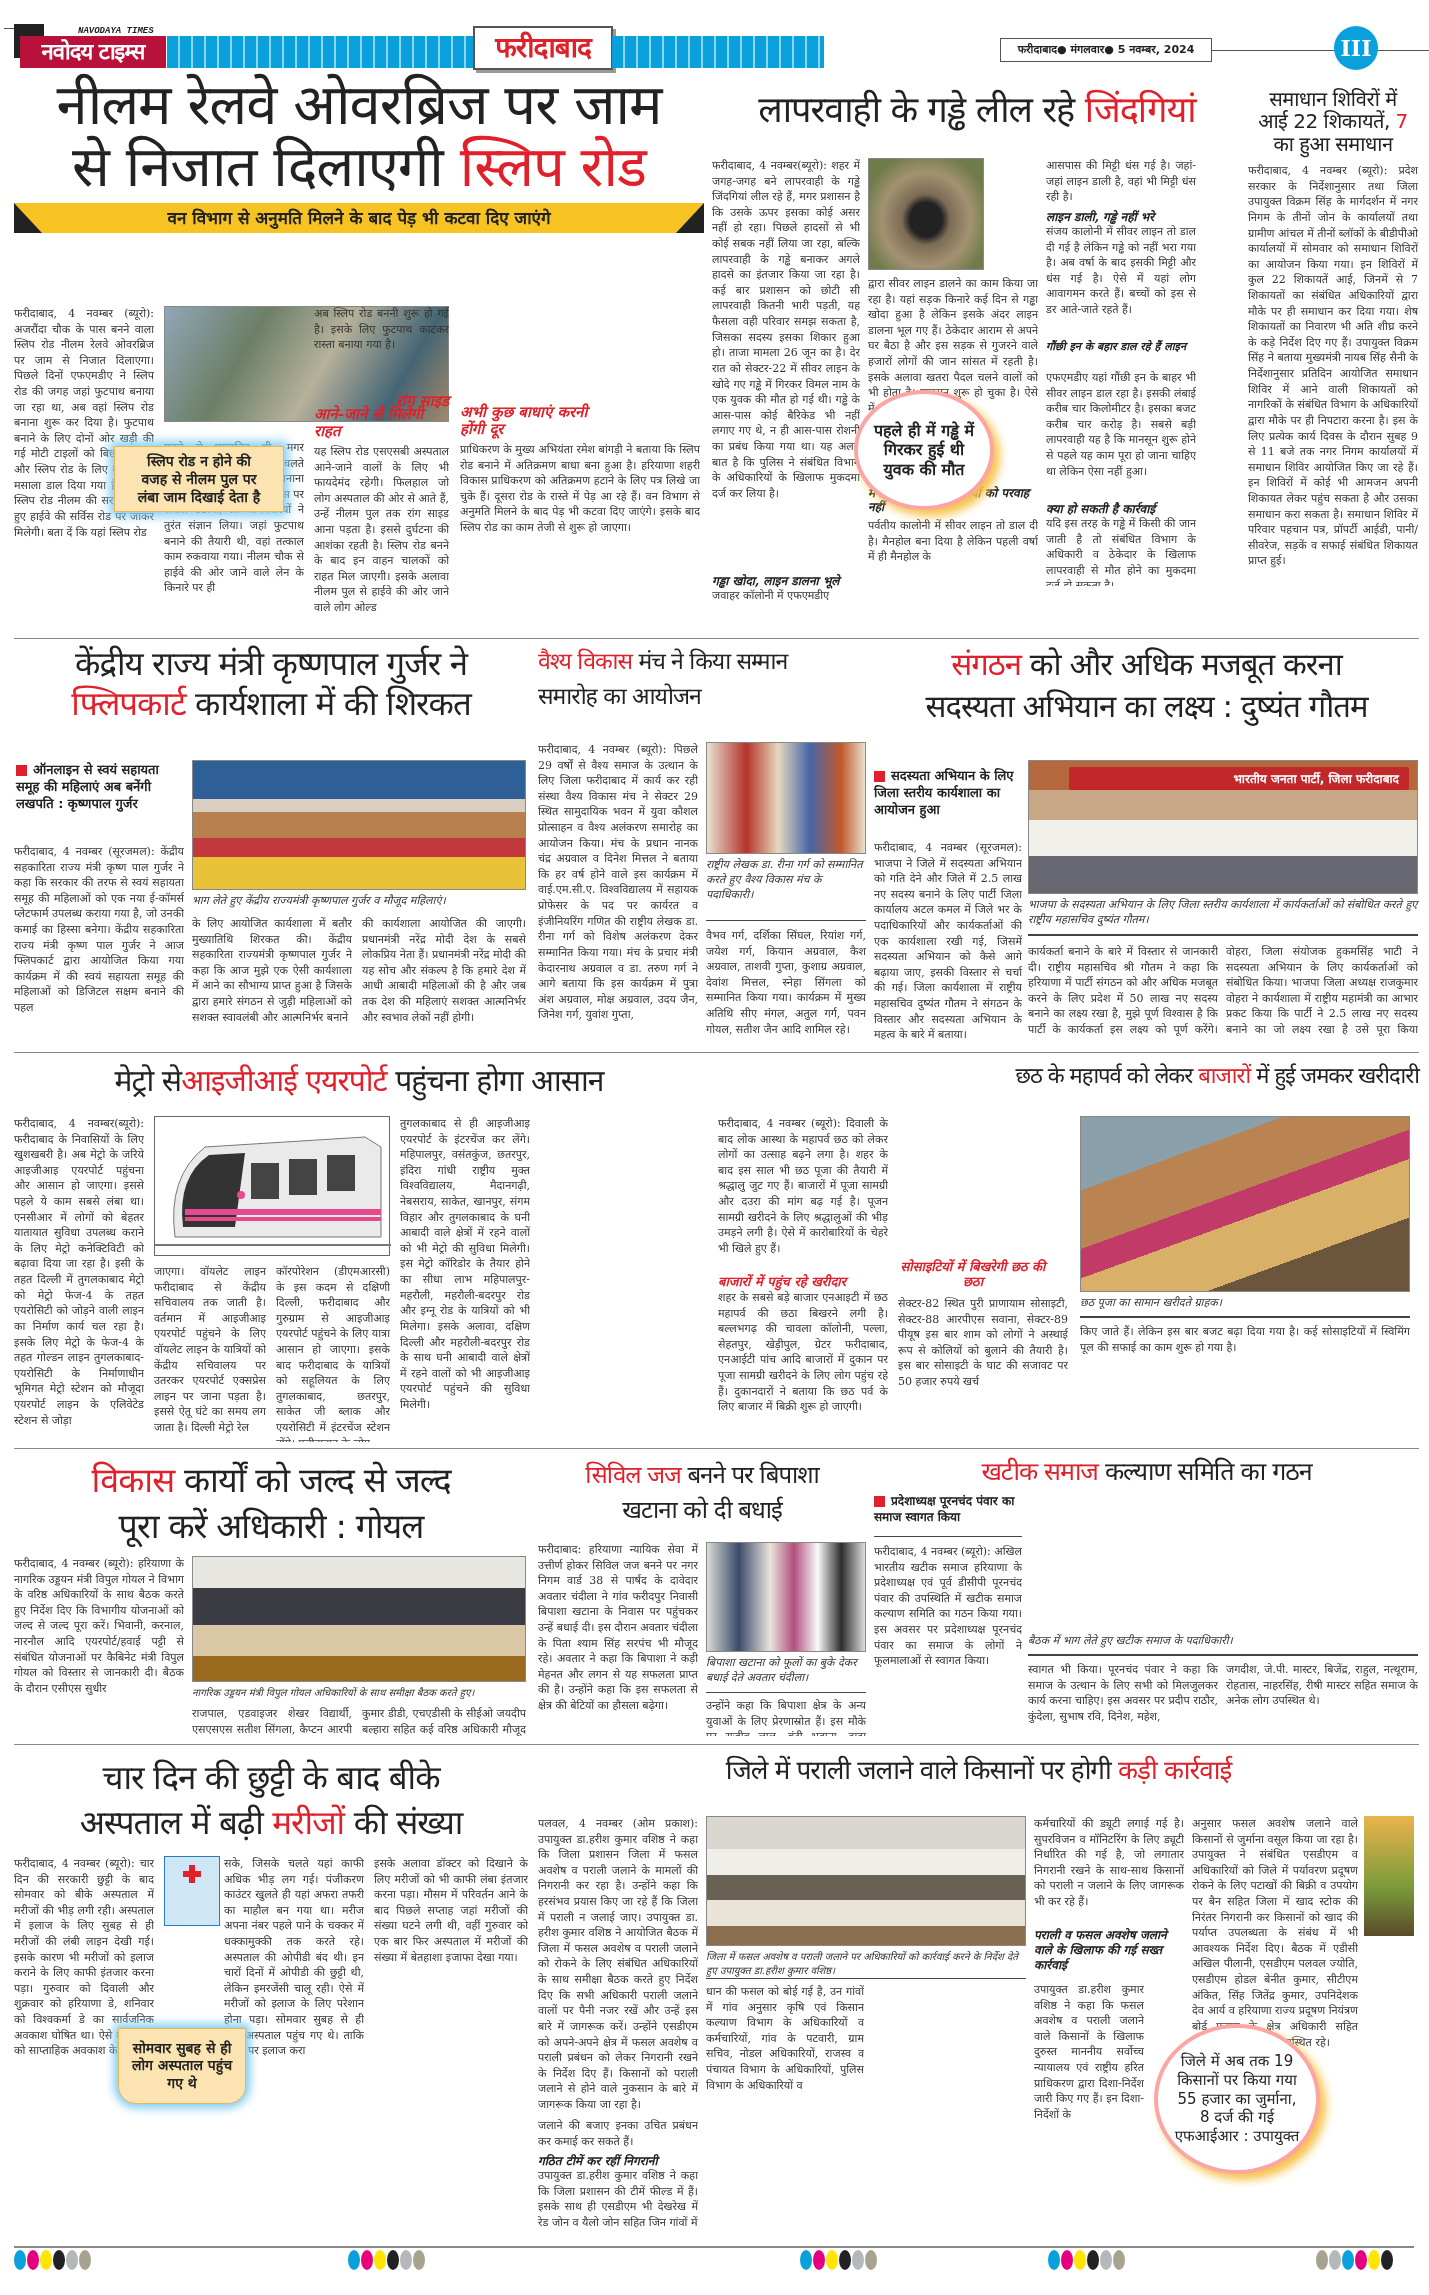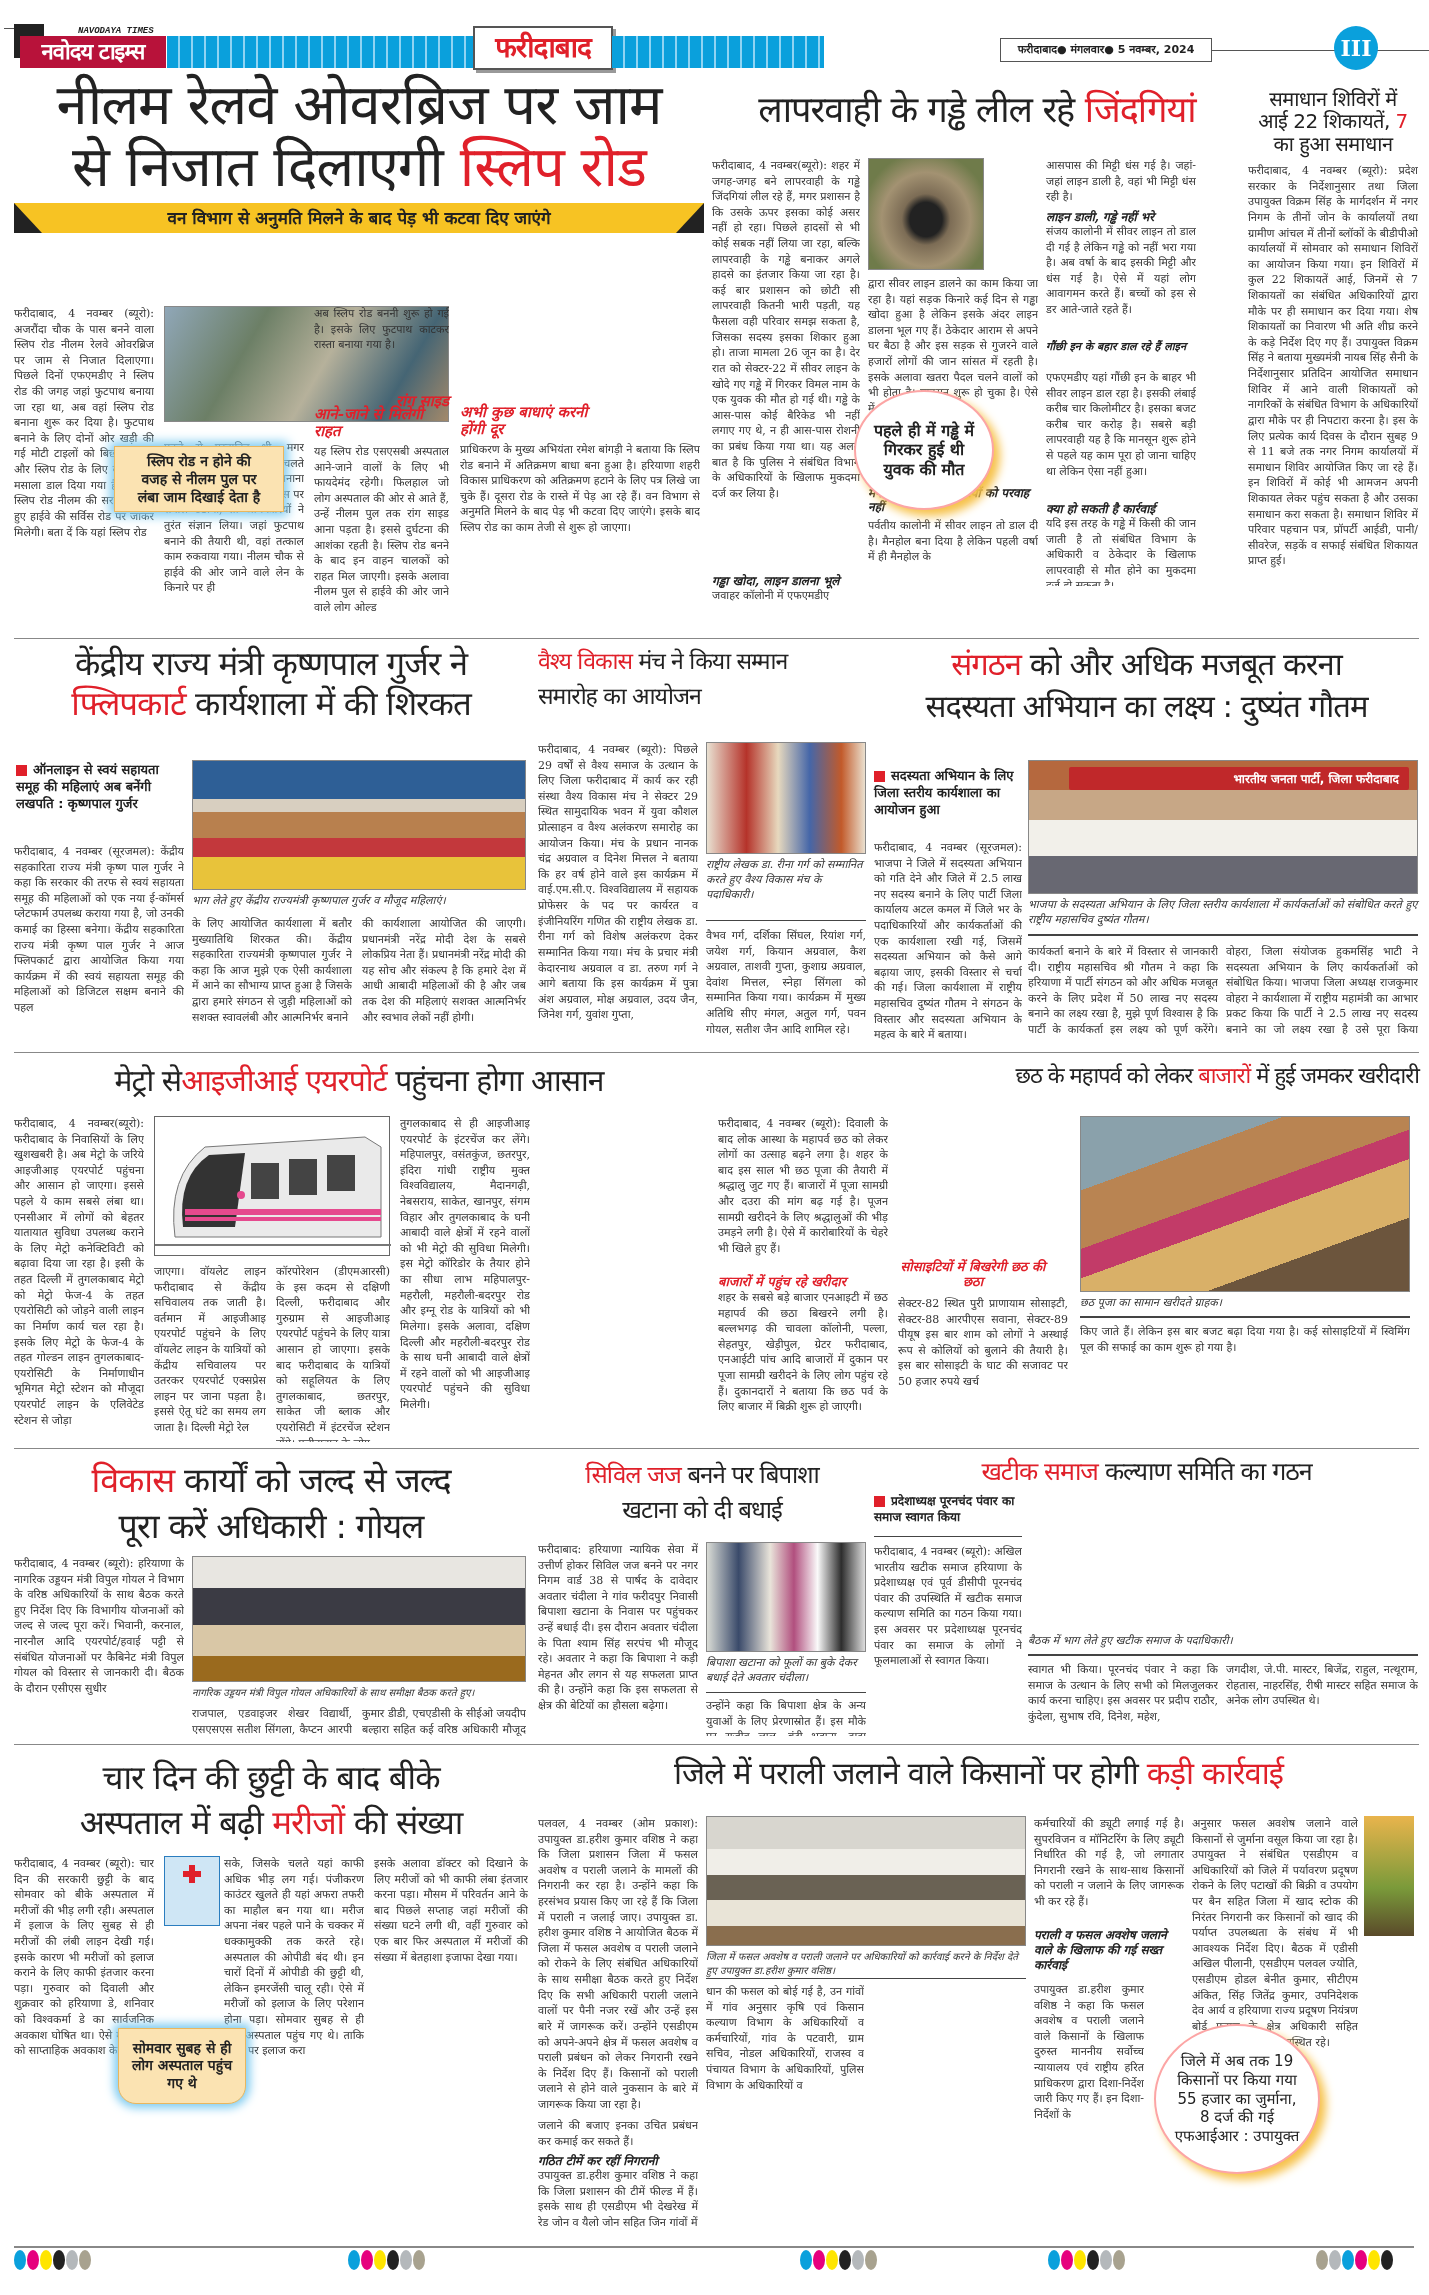--- a/index.html
+++ b/index.html
@@ -8,21 +8,21 @@
 .hd{font-family:"DejaVu Sans",sans-serif;font-weight:normal;color:#222;line-height:1.12;letter-spacing:-1px}
 .red{color:#e0202a}
 .body-text{font-family:"DejaVu Serif",serif;font-size:11px;line-height:1.42;color:#333;text-align:justify}
 .cap{font-family:"DejaVu Serif",serif;font-style:italic;font-size:11px;line-height:1.35;color:#333}
 .photo{background:linear-gradient(135deg,#8a7a63,#c7b593 40%,#6b7a5a 70%,#a58a66);border:1px solid #888}
 .rule{height:2px;background:#444}
 .sub{font-family:"DejaVu Sans",sans-serif;font-weight:bold;font-size:13px;line-height:1.3;color:#222}
 .sub .sq{display:inline-block;width:11px;height:11px;background:#e0202a;margin-right:6px;vertical-align:middle}
 .italic-sub{font-family:"DejaVu Serif",serif;font-style:italic;font-weight:bold;color:#e0202a;font-size:15px}
 .pull{background:#fbe3b2;border:1px solid #e9b65d;box-shadow:0 0 10px 4px #7ecbf0;font-family:"DejaVu Sans",sans-serif;font-weight:bold;color:#222;text-align:center;display:flex;align-items:center;justify-content:center}
-.circle{border-radius:50%;border:2px solid #fca5a5;background:#fff;box-shadow:6px 6px 10px #f7c24a;font-family:"DejaVu Sans",sans-serif;color:#222;text-align:center;display:flex;align-items:center;justify-content:center;flex-direction:column}
+.circle{border-radius:50%;border:4px solid #fca5a5;background:#fff;box-shadow:6px 6px 10px #f7c24a;font-family:"DejaVu Sans",sans-serif;color:#222;text-align:center;display:flex;align-items:center;justify-content:center;flex-direction:column}
 .dots{display:flex;gap:0}
 .dots span{width:12px;height:20px;border-radius:50%;display:inline-block;margin-right:1px}
 </style>
 </head>
 <body>
 
 <div class="abs" style="left:0;top:0;width:1429px;height:72px">
   <div class="abs" style="left:4px;top:28px;width:14px;height:1px;background:#555"></div>
   <div class="abs" style="left:14px;top:24px;width:30px;height:34px;background:#222"></div>
   <div class="abs" style="left:78px;top:26px;font-family:Liberation Mono, monospace;font-style:italic;font-weight:bold;font-size:9px;color:#222">NAVODAYA TIMES</div>
@@ -216,21 +216,21 @@
       <div style="position:absolute;left:0;top:6px;width:18px;height:6px;background:#e0202a"></div>
     </div>
   </div>
   <div class="abs body-text" style="left:0;top:100px;width:140px;height:380px;overflow:hidden">फरीदाबाद, 4 नवम्बर (ब्यूरो): चार दिन की सरकारी छुट्टी के बाद सोमवार को बीके अस्पताल में मरीजों की भीड़ लगी रही। अस्पताल में इलाज के लिए सुबह से ही मरीजों की लंबी लाइन देखी गई। इसके कारण भी मरीजों को इलाज कराने के लिए काफी इंतजार करना पड़ा। गुरुवार को दिवाली और शुक्रवार को हरियाणा डे, शनिवार को विश्वकर्मा डे का सार्वजनिक अवकाश घोषित था। ऐसे में रविवार को साप्ताहिक अवकाश के चलते</div>
   <div class="abs body-text" style="left:210px;top:100px;width:140px;height:380px;overflow:hidden">सके, जिसके चलते यहां काफी अधिक भीड़ लग गई। पंजीकरण काउंटर खुलते ही यहां अफरा तफरी का माहौल बन गया था। मरीज अपना नंबर पहले पाने के चक्कर में धक्कामुक्की तक करते रहे। अस्पताल की ओपीडी बंद थी। इन चारों दिनों में ओपीडी की छुट्टी थी, लेकिन इमरजेंसी चालू रही। ऐसे में मरीजों को इलाज के लिए परेशान होना पड़ा। सोमवार सुबह से ही लोग अस्पताल पहुंच गए थे। ताकि समय पर इलाज करा</div>
   <div class="abs body-text" style="left:360px;top:100px;width:154px;height:380px;overflow:hidden">इसके अलावा डॉक्टर को दिखाने के लिए मरीजों को भी काफी लंबा इंतजार करना पड़ा। मौसम में परिवर्तन आने के बाद पिछले सप्ताह जहां मरीजों की संख्या घटने लगी थी, वहीं गुरुवार को एक बार फिर अस्पताल में मरीजों की संख्या में बेतहाशा इजाफा देखा गया।</div>
   <div class="abs pull" style="left:104px;top:272px;width:128px;height:76px;font-size:14px;line-height:1.25;padding:4px;border-radius:0 0 18px 18px">सोमवार सुबह से ही लोग अस्पताल पहुंच गए थे</div>
 </div>
 
 <div class="abs" style="left:538px;top:1756px;width:881px;height:484px">
-  <div class="hd" style="font-size:31px;text-align:center"><span>जिले में पराली जलाने वाले किसानों पर होगी</span> <span class="red">कड़ी कार्रवाई</span></div>
+  <div class="hd" style="font-size:26px;text-align:center"><span>जिले में पराली जलाने वाले किसानों पर होगी</span> <span class="red">कड़ी कार्रवाई</span></div>
   <div class="abs body-text" style="left:0;top:60px;width:160px;height:300px;overflow:hidden">पलवल, 4 नवम्बर (ओम प्रकाश): उपायुक्त डा.हरीश कुमार वशिष्ठ ने कहा कि जिला प्रशासन जिला में फसल अवशेष व पराली जलाने के मामलों की निगरानी कर रहा है। उन्होंने कहा कि हरसंभव प्रयास किए जा रहे हैं कि जिला में पराली न जलाई जाए। उपायुक्त डा. हरीश कुमार वशिष्ठ ने आयोजित बैठक में जिला में फसल अवशेष व पराली जलाने को रोकने के लिए संबंधित अधिकारियों के साथ समीक्षा बैठक करते हुए निर्देश दिए कि सभी अधिकारी पराली जलाने वालों पर पैनी नजर रखें और उन्हें इस बारे में जागरूक करें। उन्होंने एसडीएम को अपने-अपने क्षेत्र में फसल अवशेष व पराली प्रबंधन को लेकर निगरानी रखने के निर्देश दिए हैं। किसानों को पराली जलाने से होने वाले नुकसान के बारे में जागरूक किया जा रहा है।</div>
   <div class="abs photo" style="left:168px;top:60px;width:320px;height:130px;background:linear-gradient(180deg,#d8d6cf 0 25%,#f0eee8 25% 45%,#6a6254 45% 65%,#e9e4d7 65% 85%,#8a6e4e 85%)"></div>
   <div class="abs cap" style="left:168px;top:194px;width:320px;font-size:10px">जिला में फसल अवशेष व पराली जलाने पर अधिकारियों को कार्रवाई करने के निर्देश देते हुए उपायुक्त डा.हरीश कुमार वशिष्ठ।</div>
   <div class="abs" style="left:168px;top:222px;width:320px;height:1px;background:#444"></div>
   <div class="abs body-text" style="left:0;top:362px;width:160px;height:32px;overflow:hidden">जलाने की बजाए इनका उचित प्रबंधन कर कमाई कर सकते हैं।</div>
   <div class="abs italic-sub" style="left:0;top:396px;width:160px;font-size:12px;color:#222">गठित टीमें कर रहीं निगरानी</div>
   <div class="abs body-text" style="left:0;top:412px;width:160px;height:70px;overflow:hidden">उपायुक्त डा.हरीश कुमार वशिष्ठ ने कहा कि जिला प्रशासन की टीमें फील्ड में हैं। इसके साथ ही एसडीएम भी देखरेख में रेड जोन व यैलो जोन सहित जिन गांवों में</div>
   <div class="abs body-text" style="left:168px;top:228px;width:158px;height:254px;overflow:hidden">धान की फसल को बोई गई है, उन गांवों में गांव अनुसार कृषि एवं किसान कल्याण विभाग के अधिकारियों व कर्मचारियों, गांव के पटवारी, ग्राम सचिव, नोडल अधिकारियों, राजस्व व पंचायत विभाग के अधिकारियों, पुलिस विभाग के अधिकारियों व</div>
 
   <div class="abs body-text" style="left:496px;top:60px;width:150px;height:110px;overflow:hidden">कर्मचारियों की ड्यूटी लगाई गई है। सुपरविजन व मॉनिटरिंग के लिए ड्यूटी निर्धारित की गई है, जो लगातार निगरानी रखने के साथ-साथ किसानों को पराली न जलाने के लिए जागरूक भी कर रहे हैं।</div>

